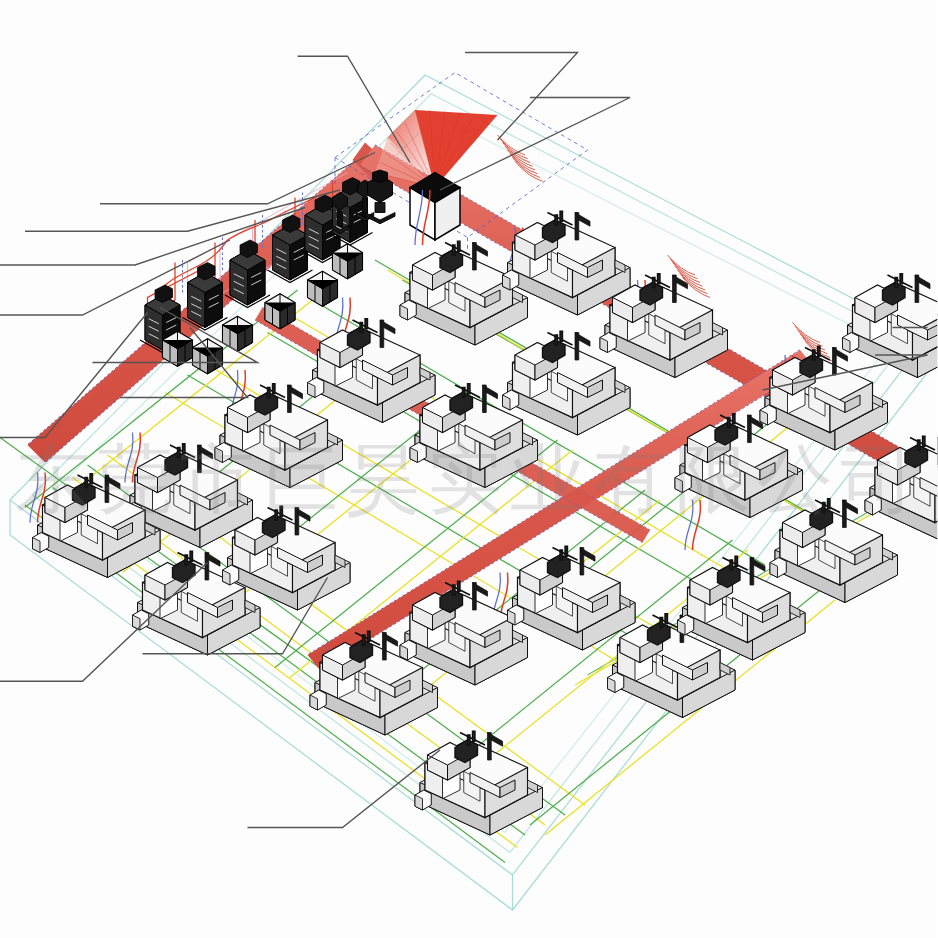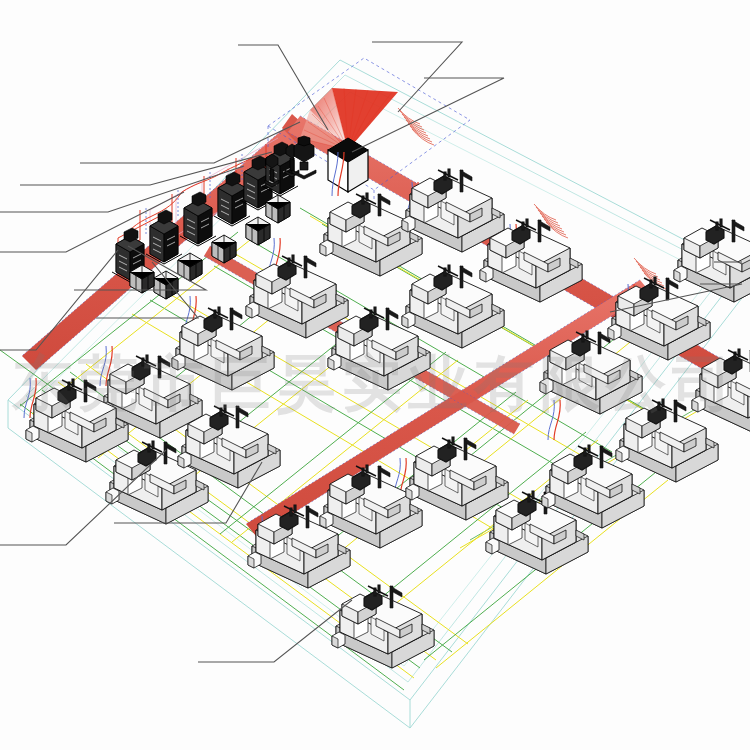--- a/index.html
+++ b/index.html
@@ -4,21 +4,21 @@
 <style>
   html,body{margin:0;padding:0;background:#fff;}
   body{width:750px;height:750px;overflow:hidden;font-family:"Liberation Sans",sans-serif;}
   #stage{position:relative;width:750px;height:750px;background:#fdfdfd;overflow:hidden;}
   #stage svg{position:absolute;left:0;top:0;}
   .wm{
     position:absolute;left:0;top:352px;width:750px;height:64px;
     display:flex;align-items:center;justify-content:center;
     font-family:"DejaVu Sans",sans-serif;
     font-size:60px;letter-spacing:6px;color:rgba(120,120,120,0.20);
-    white-space:nowrap;pointer-events:none;user-select:none;font-weight:bold;
+    white-space:nowrap;pointer-events:none;user-select:none;
   }
 </style>
 </head>
 <body>
 
 <div id="stage">
 
 <svg width="750" height="750" viewBox="0 0 750 750">
   <defs>
 

